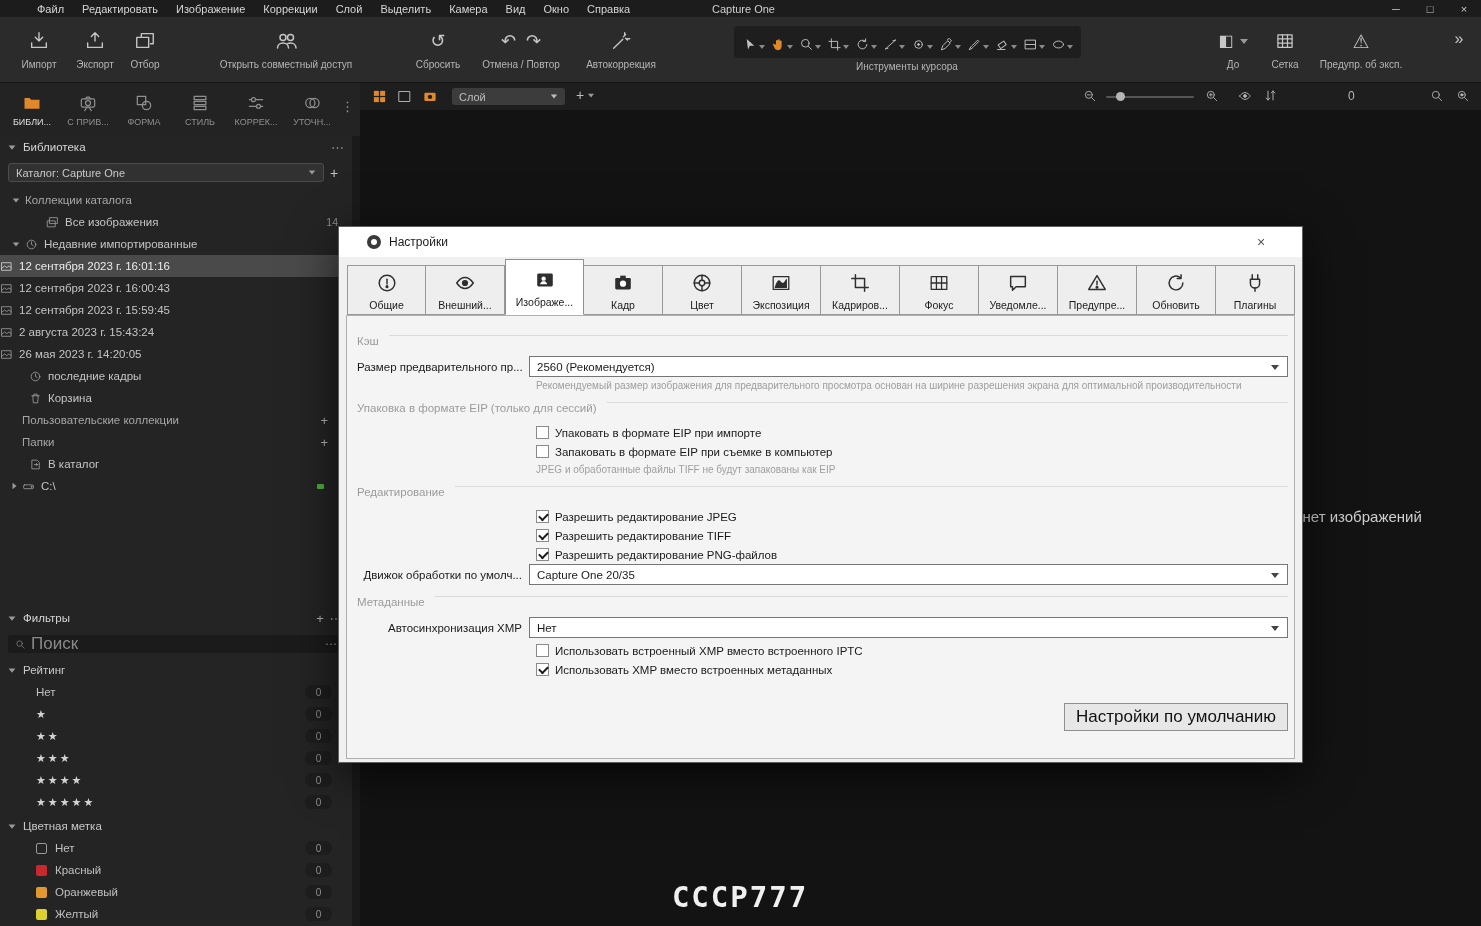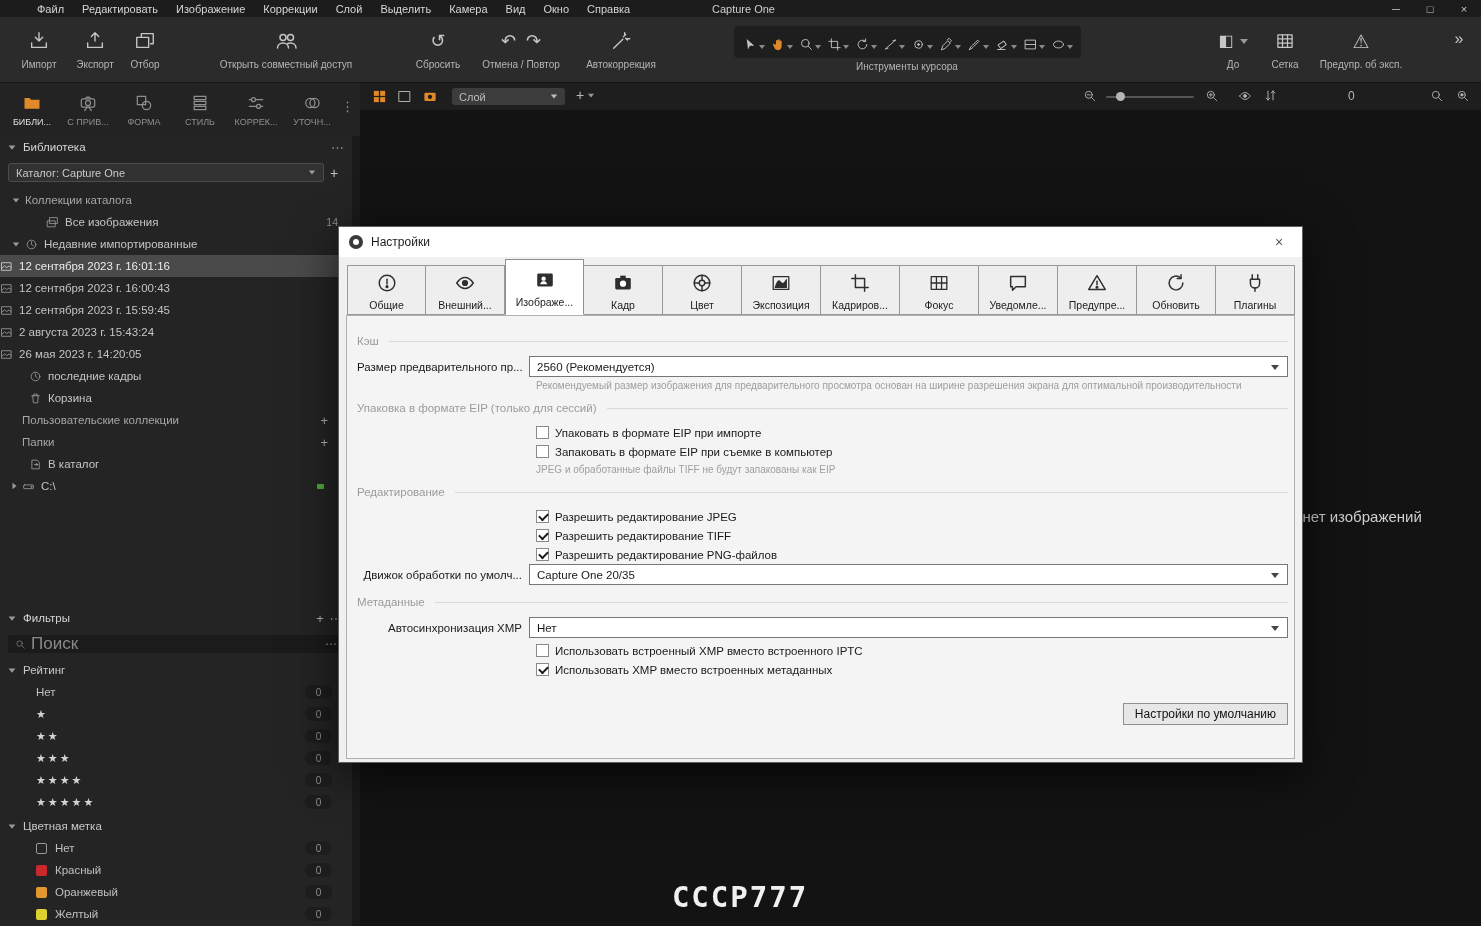--- a/index.html
+++ b/index.html
@@ -72,41 +72,41 @@
 .frow2{height:22px;display:flex;align-items:center;padding-left:36px;padding-right:0}
 .frow2 .lab{color:#c0c0c0}
 .frow2 .stars{color:#d2d2d2;font-size:11px;letter-spacing:2px}
 .count-badge{margin-left:auto;margin-right:20px;min-width:27px;height:14px;border-radius:7px;background:#1d1d1d;color:#8f8f8f;font-size:10px;display:flex;align-items:center;justify-content:center;padding:0 6px}
 .swatch{width:11px;height:11px;border-radius:2px;margin-right:8px;flex:none}
 .swatch.none{border:1px solid #9a9a9a;background:transparent}
 .fgroup{height:22px;display:flex;align-items:center;padding:0 8px;color:#c8c8c8;margin-top:2px}
 .fgroup .cdown{margin-right:7px;transform:scale(.85)}
 
 .dialog{position:absolute;left:338px;top:226px;width:965px;height:537px;background:#f0f0f0;border:1px solid #5f5f5f;box-shadow:0 12px 44px rgba(0,0,0,.65);color:#1a1a1a;font-size:11.5px;z-index:10}
-.dlg-titlebar{height:30px;background:#fff;display:flex;align-items:center;padding:0 10px;font-size:12px;color:#1a1a1a}
+.dlg-titlebar{height:30px;background:#fff;display:flex;align-items:center;padding:0 28px;font-size:12px;color:#1a1a1a}
 .dlg-logo{width:14px;height:14px;border-radius:50%;border:4px solid #3a3a3a;margin-right:8px;flex:none}
 .dlg-close{margin-left:auto;color:#555;font-size:14px;width:26px;text-align:center}
 .tabstrip{display:flex;padding:6px 0 0 8px;height:58px;align-items:flex-end}
 .dlg-tab{width:79px;height:50px;border:1px solid #989898;border-left-width:0;display:flex;flex-direction:column;align-items:center;justify-content:center;gap:3px;background:#eee;font-size:10.5px;color:#1c1c1c;white-space:nowrap;overflow:hidden}
 .dlg-tab:first-child{border-left-width:1px}
 .dlg-tab.active{background:#fff;height:56px;border:1px solid #8f8f8f;border-bottom-color:#fff;z-index:2}
 .dlg-tab .ticn24{height:26px;display:flex;align-items:center;color:#2f2f2f}
 .dlg-body{height:444px;border:1px solid #b0b0b0;margin:0 7px 7px;background:#f4f4f4;padding:8px 6px 0 10px;overflow:hidden}
-.sect{display:flex;align-items:center;gap:10px;color:#9b9b9b;margin:11px 0 9px}
+.sect{display:flex;gap:10px;color:#9b9b9b;margin:11px 0 9px}
 .sect .line{flex:1;height:1px;background:#dadada}
 .frow{display:flex;align-items:center;margin:3px 0}
 .flabel{width:172px;text-align:right;padding-right:7px;color:#1a1a1a;white-space:nowrap;overflow:hidden;flex:none}
 .combo{flex:1;height:21px;background:#fff;border:1px solid #767676;display:flex;align-items:center;padding:0 22px 0 7px;position:relative;font-size:11.5px}
 .combo::after{content:"";position:absolute;right:8px;top:8px;border-left:4px solid transparent;border-right:4px solid transparent;border-top:5px solid #444}
 .help{margin:3px 0 4px 179px;color:#9e9e9e;font-size:10px}
 .cbrow{display:flex;align-items:center;height:19px;margin-left:179px}
 .cb{width:13px;height:13px;background:#fff;border:1px solid #8a8a8a;margin-right:6px;position:relative;flex:none}
 .cb.checked::after{content:"";position:absolute;left:2px;top:2px;width:7px;height:4px;border-left:2px solid #1a1a1a;border-bottom:2px solid #1a1a1a;transform:rotate(-45deg)}
 .btn-row{display:flex;justify-content:flex-end;margin-top:24px}
-.default-btn{border:1px solid #909090;background:#e7e7e7;padding:3px 11px;font-size:12px;color:#111}
+.default-btn{border:1px solid #909090;background:#e7e7e7;padding:3px 11px;font-size:17px;color:#111}
 </style>
 </head>
 <body>
 
 <div id="app">
 
   <header class="menubar">
     <nav class="menus">
       <span class="menu-item">Файл</span>
       <span class="menu-item">Редактировать</span>

